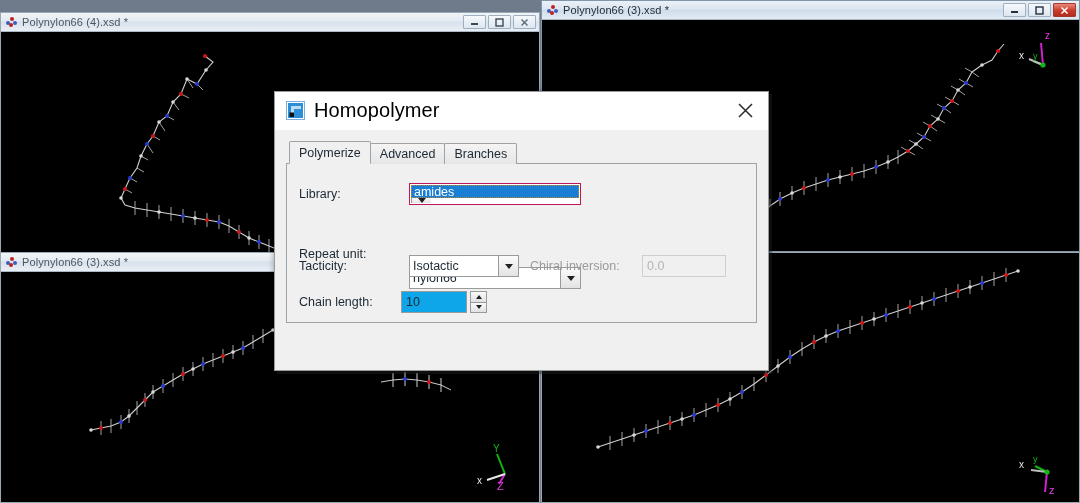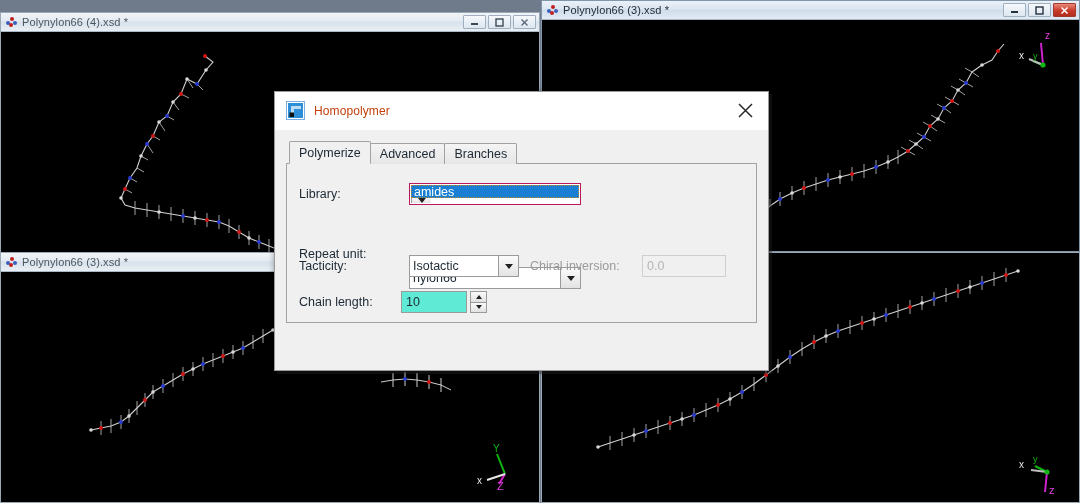--- a/index.html
+++ b/index.html
@@ -93,21 +93,21 @@
   .dlg-titlebar{
     height:37px;flex:none;background:#fff;
     display:flex;align-items:center;
     padding:0 0 0 11px;position:relative;
     border-bottom:1px solid #fff;
   }
   .dlg-icon{
     width:19px;height:19px;flex:none;margin-right:9px;
   }
   .dlg-title{
-    font-size:12px;color:#c2410c;letter-spacing:.1px;
+    font-size:20px;color:#000000;letter-spacing:.1px;
   }
   .dlg-close{
     position:absolute;right:0;top:0;width:45px;height:37px;
     display:flex;align-items:center;justify-content:center;
   }
   .dlg-close svg{display:block;}
 
   .dlg-body{
     flex:1;position:relative;padding:0 11px;
   }
@@ -179,21 +179,21 @@
   .caret{
     width:0;height:0;
     border-left:4px solid transparent;
     border-right:4px solid transparent;
     border-top:5px solid #202020;
   }
 
   
   .textbox{
     height:22px;box-sizing:border-box;
-    border:1px solid #9a9a9a;background:#5eead4;
+    border:1px solid #9a9a9a;background:#0ea5e9;
     display:flex;align-items:center;
     padding:0 4px;font-size:12.5px;color:#1c2833;
   }
   .textbox.disabled{
     border-color:#cfcfcf;background:#f0f0f0;color:#b4b4b4;
   }
 
   
   .spin-wrap{display:flex;align-items:stretch;height:22px;}
   .spinner{

